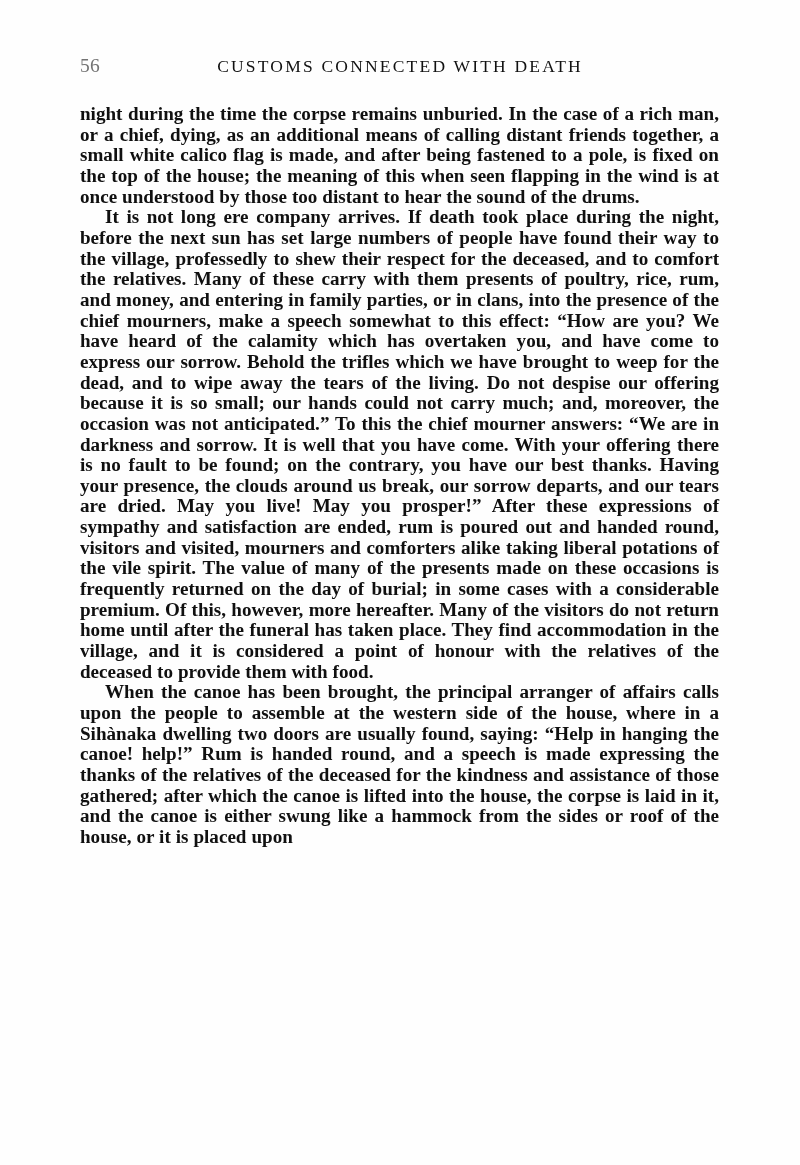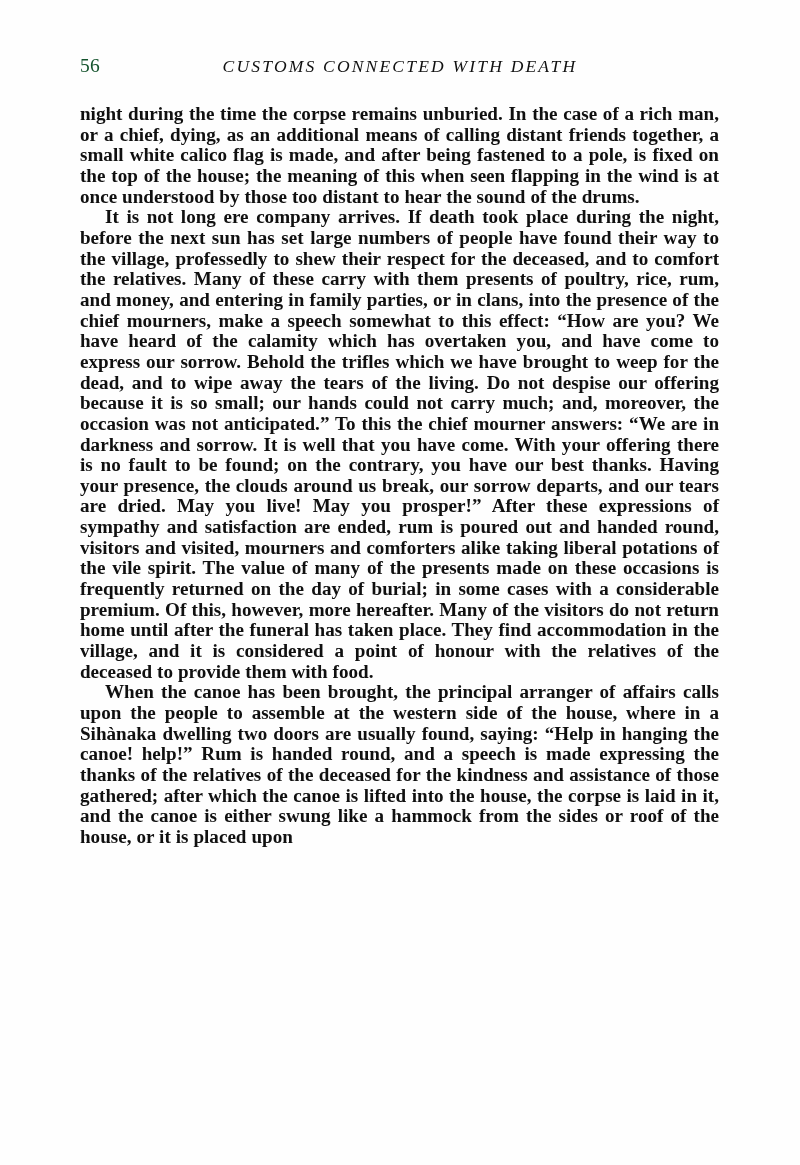--- a/index.html
+++ b/index.html
@@ -29,35 +29,34 @@
     top: 56px;
     left: 80px;
     width: 638px;
     height: 24px;
     display: flex;
     align-items: baseline;
   }
   .folio {
     font-size: 19.5px;
     line-height: 1;
-    color: #14532d;
+    color: #737373;
     width: 60px;
     flex: 0 0 60px;
     letter-spacing: 0.3px;
   }
   .head-title {
     flex: 1 1 auto;
     text-align: center;
     font-size: 17.5px;
     line-height: 1;
     letter-spacing: 2.2px;
     color: #111111;
     padding-right: 58px;
     white-space: nowrap;
-    font-style: italic;
   }
 
   
   .textblock {
     position: absolute;
     top: 104px;
     left: 80px;
     width: 639px;
   }
 

